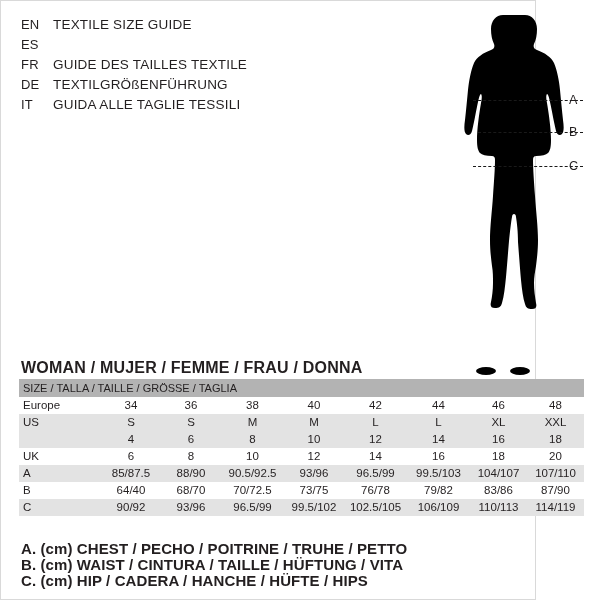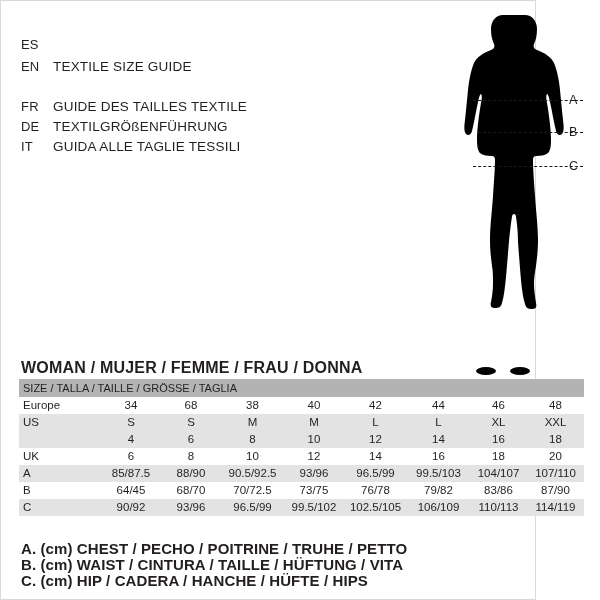--- a/index.html
+++ b/index.html
@@ -37,21 +37,20 @@
     font-size: 13.5px;
     letter-spacing: 0.2px;
   }
   .lang-code {
     width: 32px;
     flex: 0 0 32px;
     font-size: 13px;
   }
   .lang-text {
     white-space: nowrap;
-    margin-top: 42px;
   }
 
   
   .figure {
     position: absolute;
     left: 430px;
     top: 10px;
     width: 160px;
     height: 365px;
   }
@@ -248,21 +247,21 @@
         <col style="width:57px">
       </colgroup>
       <tbody>
         <tr class="header-row">
           <td colspan="9">SIZE / TALLA / TAILLE / GRÖSSE / TAGLIA</td>
         </tr>
 
         <tr class="plain">
           <td class="rowhead">Europe</td>
           <td>34</td>
-          <td>68</td>
+          <td>36</td>
           <td>38</td>
           <td>40</td>
           <td>42</td>
           <td>44</td>
           <td>46</td>
           <td>48</td>
         </tr>
 
         <tr class="shade">
           <td class="rowhead">US</td>
@@ -307,21 +306,21 @@
           <td>90.5/92.5</td>
           <td>93/96</td>
           <td>96.5/99</td>
           <td>99.5/103</td>
           <td>104/107</td>
           <td>107/110</td>
         </tr>
 
         <tr class="plain">
           <td class="rowhead">B</td>
-          <td>64/45</td>
+          <td>64/40</td>
           <td>68/70</td>
           <td>70/72.5</td>
           <td>73/75</td>
           <td>76/78</td>
           <td>79/82</td>
           <td>83/86</td>
           <td>87/90</td>
         </tr>
 
         <tr class="shade">

